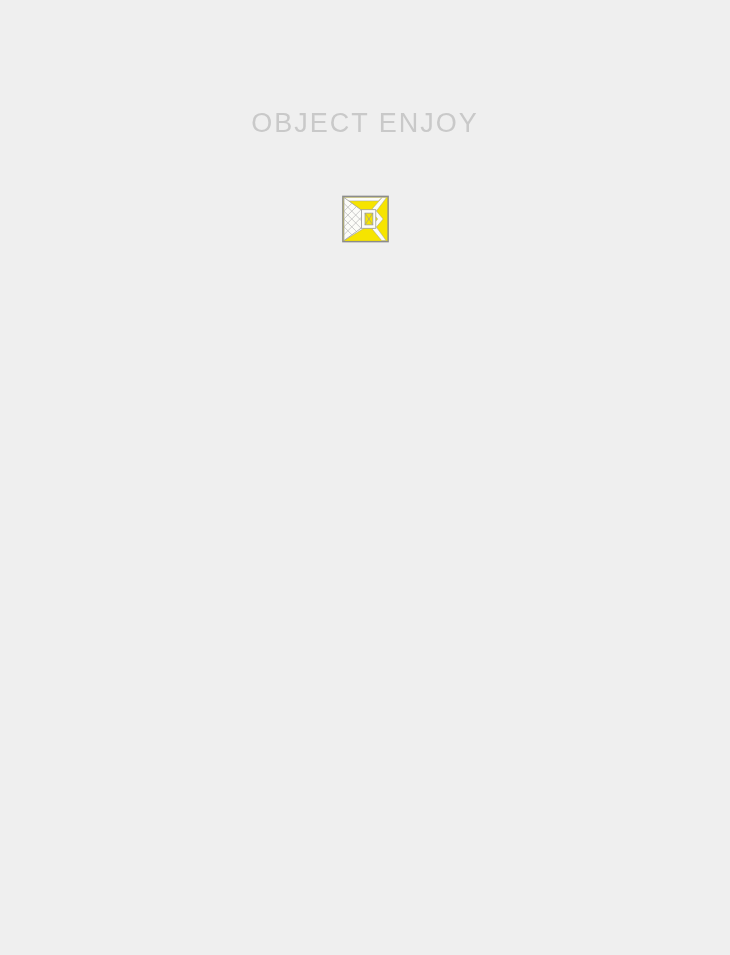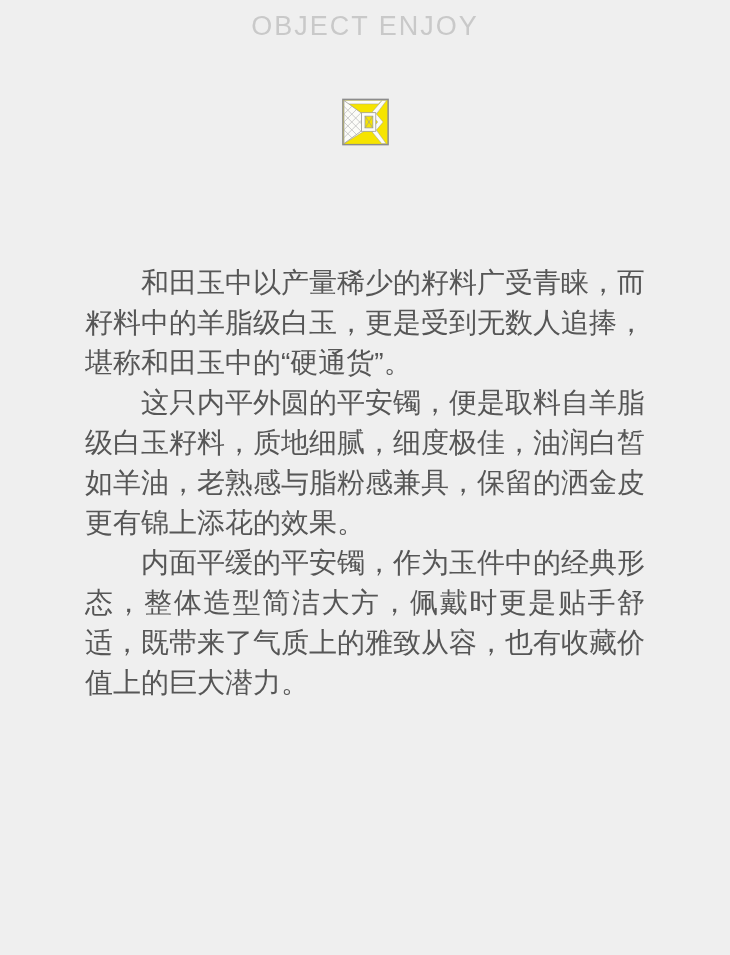--- a/index.html
+++ b/index.html
@@ -16,20 +16,21 @@
   html,body{width:730px;height:955px;}
   body{
     background:var(--background);
     font-family:"Liberation Sans","DejaVu Sans",sans-serif;
     overflow:hidden;
   }
   .page{width:730px;height:955px;position:relative;}
 
   
   .header{
+    margin-top:97px;
     height:52px;
     position:relative;
     display:flex;align-items:center;justify-content:center;
   }
   .watermark{
     position:absolute;inset:0;
     display:flex;align-items:center;justify-content:center;
     font-size:27px;
     letter-spacing:2px;
     color:var(--watermark-color);
@@ -116,19 +117,14 @@
         <line class="latline" x1="26" y1="16" x2="-8" y2="50"></line>
       </g>
 
       <rect class="seal-rect-outer" x="20" y="14.5" width="14.5" height="19"></rect>
       <rect class="seal-rect-inner" x="23.5" y="18" width="8" height="12"></rect>
       <line class="seal-x" x1="23.5" y1="18" x2="31.5" y2="30"></line>
       <line class="seal-x" x1="31.5" y1="18" x2="23.5" y2="30"></line>
     </svg>
   </div>
 
-  <main class="article">
-    <p>和田玉中以产量稀少的籽料广受青睐，而籽料中的羊脂级白玉，更是受到无数人追捧，堪称和田玉中的“硬通货”。</p>
-    <p>这只内平外圆的平安镯，便是取料自羊脂级白玉籽料，质地细腻，细度极佳，油润白皙如羊油，老熟感与脂粉感兼具，保留的洒金皮更有锦上添花的效果。</p>
-    <p>内面平缓的平安镯，作为玉件中的经典形态，整体造型简洁大方，佩戴时更是贴手舒适，既带来了气质上的雅致从容，也有收藏价值上的巨大潜力。</p>
-  </main>
 
 </div>
 
 </body></html>

